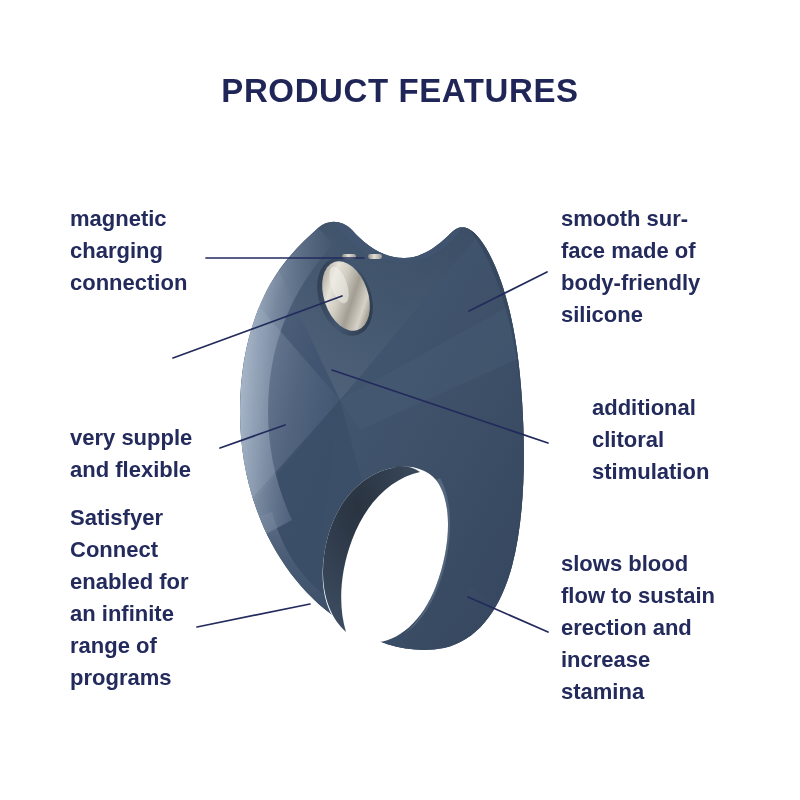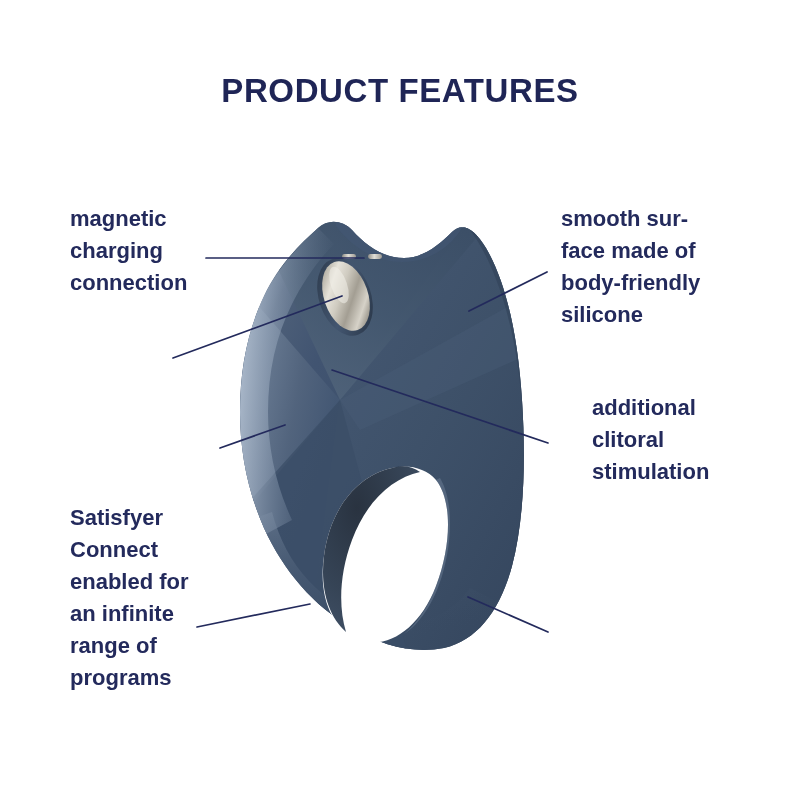--- a/index.html
+++ b/index.html
@@ -260,31 +260,38 @@
       <path class="leader" d="M 332 370 L 548 443"></path>
       <path class="leader" d="M 548 632 L 468 597"></path>
     </g>
   </svg>
 
   <div class="label left" style="left:70px; top:203px;">magnetic
 charging
 connection</div>
 
 
+  <div class="label left" style="left:70px; top:422px;">very supple
+and flexible</div>
 
   <div class="label left" style="left:70px; top:502px;">Satisfyer
 Connect
 enabled for
 an infinite
 range of
 programs</div>
 
   <div class="label right" style="left:561px; top:203px;">smooth sur-
 face made of
 body-friendly
 silicone</div>
 
   <div class="label right" style="left:561px; top:392px;margin-left:31px;">additional
 clitoral
 stimulation</div>
 
+  <div class="label right" style="left:561px; top:548px;">slows blood
+flow to sustain
+erection and
+increase
+stamina</div>
 
 </div>
 
 </body></html>

